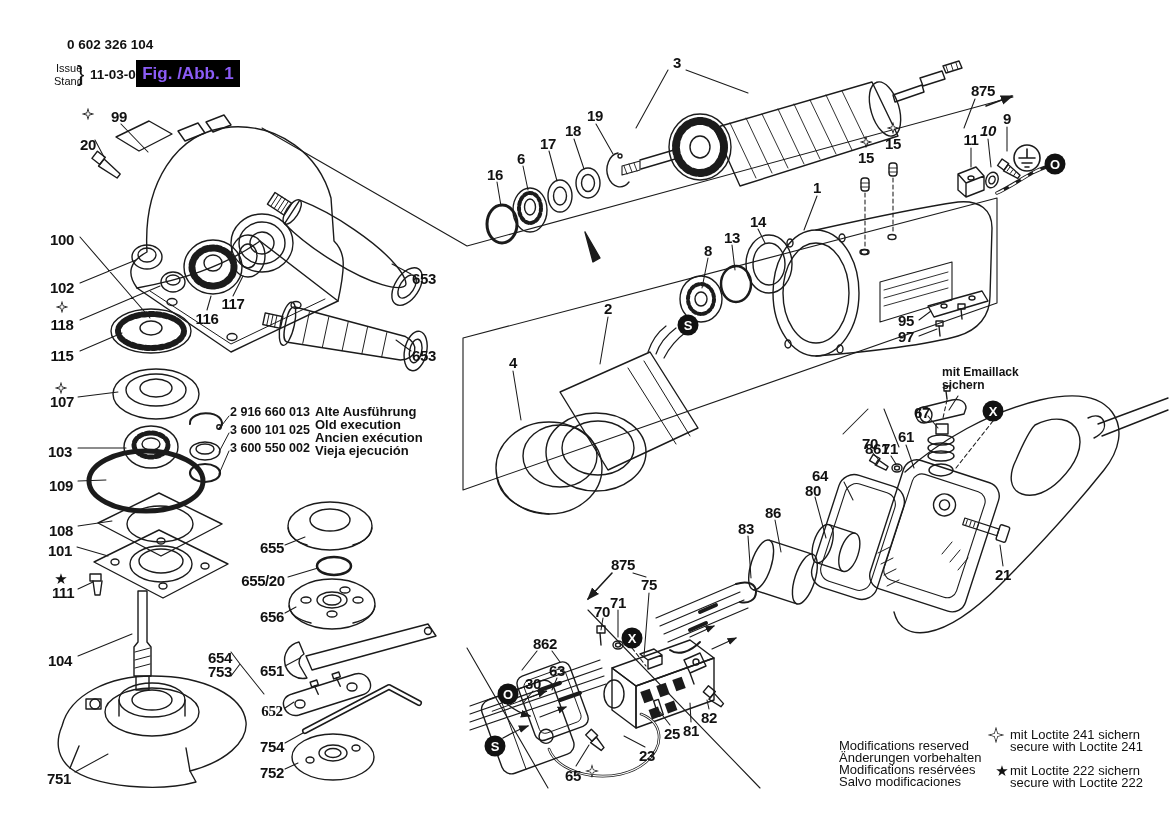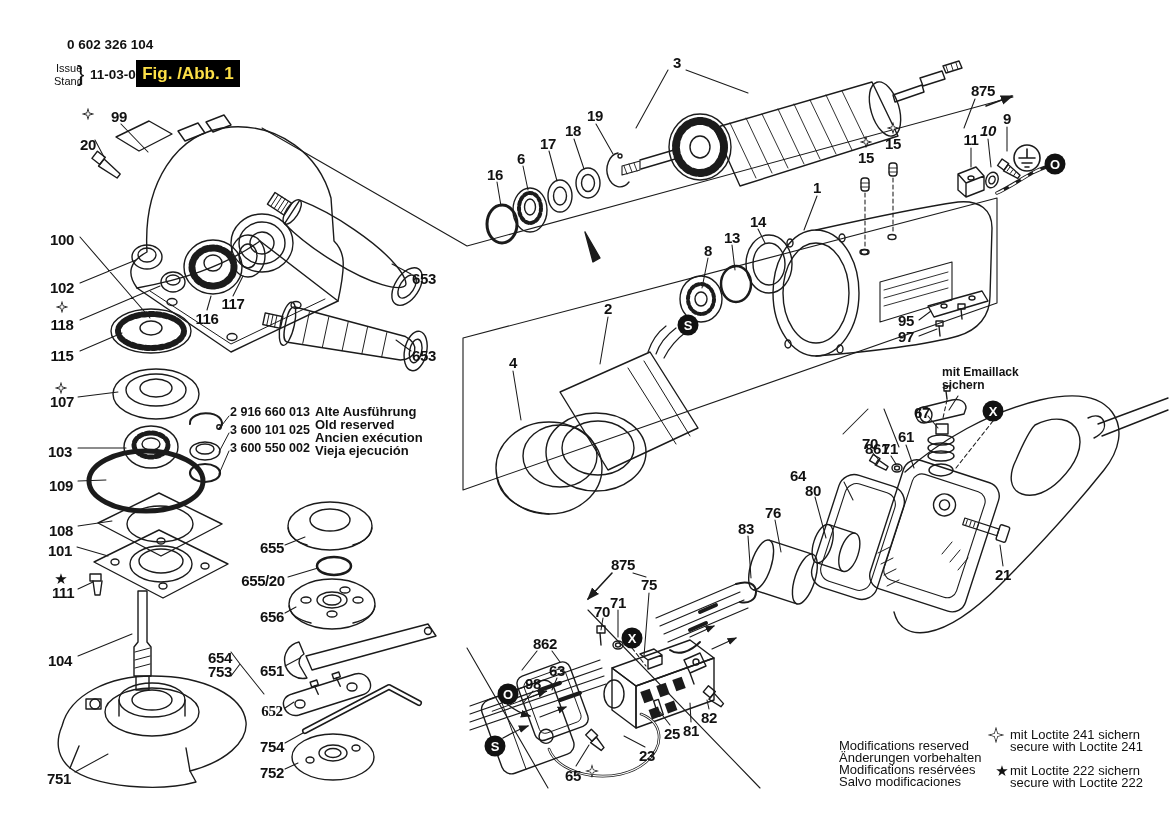--- a/index.html
+++ b/index.html
@@ -15,21 +15,21 @@
   .star4{position:absolute;transform:translate(-50%,-50%);background:#111;
         clip-path:polygon(50% 0%,61% 39%,100% 50%,61% 61%,50% 100%,39% 61%,0% 50%,39% 39%);}
   .star4 i{position:absolute;inset:2.6px;background:#fff;display:block;
         clip-path:polygon(50% 0%,61% 39%,100% 50%,61% 61%,50% 100%,39% 61%,0% 50%,39% 39%);}
   .star5{position:absolute;transform:translate(-50%,-50%);font-size:15px;line-height:1;color:#111;}
   .hdr-num{left:67px;top:37px;font-size:13.5px;font-weight:bold;}
   .hdr-issue{left:56px;top:62px;font-size:11px;}
   .hdr-stand{left:54px;top:75px;font-size:11px;}
   .hdr-brace{left:77px;top:61px;font-size:22px;font-weight:200;}
   .hdr-date{left:90px;top:67px;font-size:13.5px;font-weight:bold;}
-  .fig-box{left:136px;top:60px;width:104px;height:27px;background:#000;color:#fde047;
+  .fig-box{left:136px;top:60px;width:104px;height:27px;background:#000;color:#8b5cf6;
         font-size:17px;font-weight:bold;display:flex;align-items:center;justify-content:center;}
   .oldexec-num{font-size:12.5px;font-weight:bold;transform:translateY(-50%);}
   .oldexec-label{font-size:13px;font-weight:bold;}
   .note-sm{font-size:12px;font-weight:bold;}
   .legend-line{font-size:13px;}
 </style>
 </head>
 <body>
 
 <div class="page">
@@ -401,21 +401,21 @@
 <span class="txt hdr-issue">Issue</span>
 <span class="txt hdr-stand">Stand</span>
 <span class="txt hdr-brace">}</span>
 <span class="txt hdr-date">11-03-01</span>
 <span class="txt fig-box">Fig. /Abb. 1</span>
 
 <span class="txt oldexec-num" style="left:230px;top:412px;">2 916 660 013</span>
 <span class="txt oldexec-num" style="left:230px;top:430px;">3 600 101 025</span>
 <span class="txt oldexec-num" style="left:230px;top:448px;">3 600 550 002</span>
 <span class="txt oldexec-label" style="left:315px;top:404px;">Alte Ausführung</span>
-<span class="txt oldexec-label" style="left:315px;top:417px;">Old reserved</span>
+<span class="txt oldexec-label" style="left:315px;top:417px;">Old execution</span>
 <span class="txt oldexec-label" style="left:315px;top:430px;">Ancien exécution</span>
 <span class="txt oldexec-label" style="left:315px;top:443px;text-align:center;">Vieja ejecución</span>
 
 <span class="txt note-sm" style="left:942px;top:365px;">mit Emaillack</span>
 <span class="txt note-sm" style="left:942px;top:378px;">sichern</span>
 
 <span class="txt legend-line" style="left:839px;top:738px;">Modifications reserved</span>
 <span class="txt legend-line" style="left:839px;top:750px;">Änderungen vorbehalten</span>
 <span class="txt legend-line" style="left:839px;top:762px;">Modifications resérvées</span>
 <span class="txt legend-line" style="left:839px;top:774px;">Salvo modificaciones</span>
@@ -470,31 +470,31 @@
       <span class="part-label" style="left: 971px; top: 139px;">11</span>
       <span class="part-label" style="left: 988px; top: 130px; font-style: italic;">10</span>
       <span class="part-label" style="left: 1007px; top: 118px;">9</span>
       <span class="part-label" style="left: 906px; top: 320px;">95</span>
       <span class="part-label" style="left: 906px; top: 336px;">97</span>
       <span class="part-label" style="left: 877px; top: 400px; margin-top: 48px;">861</span>
       <span class="part-label" style="left: 922px; top: 412px;">67</span>
       <span class="part-label" style="left: 870px; top: 443px;">70</span>
       <span class="part-label" style="left: 890px; top: 448px;">71</span>
       <span class="part-label" style="left: 906px; top: 436px;">61</span>
-      <span class="part-label" style="left: 798px; top: 475px;">64</span>
+      <span class="part-label" style="left: 820px; top: 475px;">64</span>
       <span class="part-label" style="left: 813px; top: 490px;">80</span>
-      <span class="part-label" style="left: 773px; top: 512px;">76</span>
+      <span class="part-label" style="left: 773px; top: 512px;">86</span>
       <span class="part-label" style="left: 746px; top: 528px;">83</span>
       <span class="part-label" style="left: 1003px; top: 574px;">21</span>
       <span class="part-label" style="left: 623px; top: 564px;">875</span>
       <span class="part-label" style="left: 649px; top: 584px;">75</span>
       <span class="part-label" style="left: 602px; top: 611px;">70</span>
       <span class="part-label" style="left: 618px; top: 602px;">71</span>
       <span class="part-label" style="left: 545px; top: 643px;">862</span>
-      <span class="part-label" style="left: 533px; top: 683px;">98</span>
+      <span class="part-label" style="left: 533px; top: 683px;">30</span>
       <span class="part-label" style="left: 557px; top: 670px;">63</span>
       <span class="part-label" style="left: 573px; top: 775px;">65</span>
       <span class="part-label" style="left: 647px; top: 755px;">23</span>
       <span class="part-label" style="left: 672px; top: 733px;">25</span>
       <span class="part-label" style="left: 691px; top: 730px;">81</span>
       <span class="part-label" style="left: 709px; top: 717px;">82</span>
       <span class="badge" style="left: 688px; top: 325px;">S</span>
       <span class="badge" style="left: 1055px; top: 164px;">O</span>
       <span class="badge" style="left: 993px; top: 411px;">X</span>
       <span class="badge" style="left: 632px; top: 638px;">X</span>

